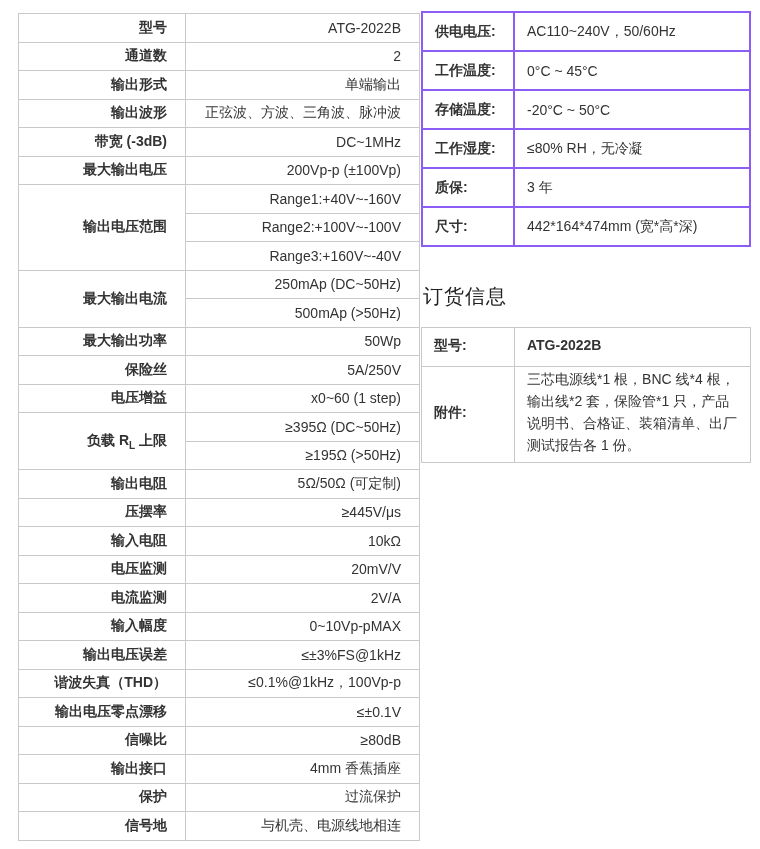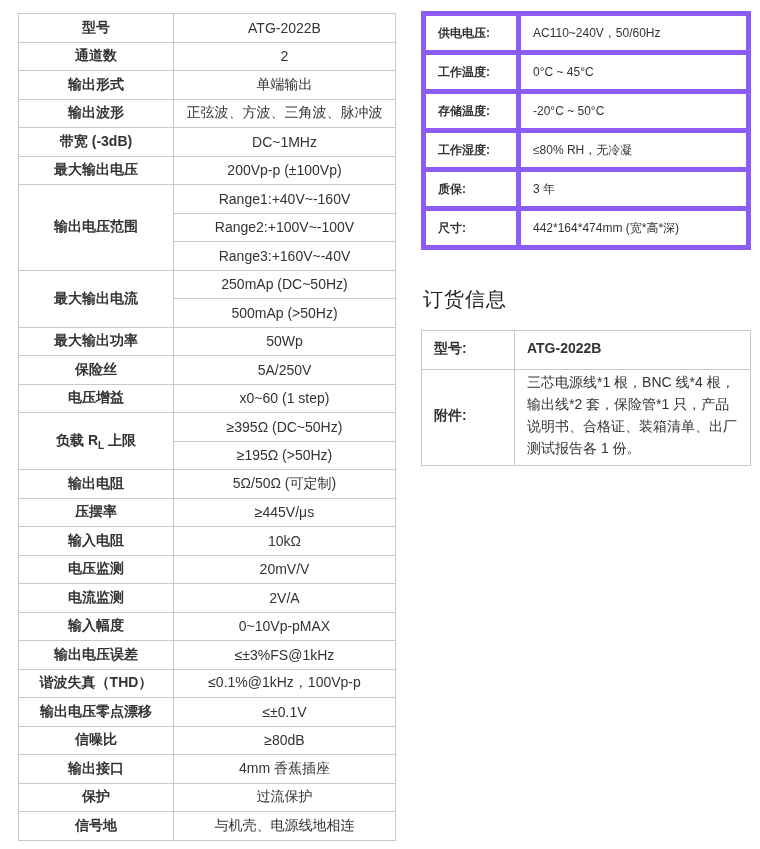--- a/index.html
+++ b/index.html
@@ -20,42 +20,42 @@
     position: absolute;
     left: 18px;
     top: 13px;
     width: 331px;
     table-layout: fixed;
   }
   .spec-table tr { height: 28.5px; }
   .spec-table td {
     border: 1px solid #c9c9c9;
     font-size: 14px;
-    text-align: center;
+    text-align: right;
     vertical-align: middle;
-    padding: 0 12px;
+    padding: 0 18px;
     overflow: hidden;
     white-space: nowrap;
   }
   .spec-table td.lbl { font-weight: bold; width: 130px; }
   .spec-table td.val { width: 197px; }
   sub { font-size: 10px; }
 
   
   .right-col {
     position: absolute;
     left: 421px;
     top: 11px;
     width: 330px;
   }
   .env-table { width: 330px; table-layout: fixed; }
   .env-table tr { height: 39px; }
   .env-table td {
-    border: 5px solid #8b5cf6;
-    font-size: 12px;
+    border: 2px solid #8b5cf6;
+    font-size: 14px;
     vertical-align: middle;
     padding: 0 6px 0 12px;
     white-space: nowrap;
     overflow: hidden;
   }
   .env-table td.lbl { font-weight: bold; width: 72px; }
 
   .order-title {
     margin: 36px 0 0 2px;
     font-size: 20px;

